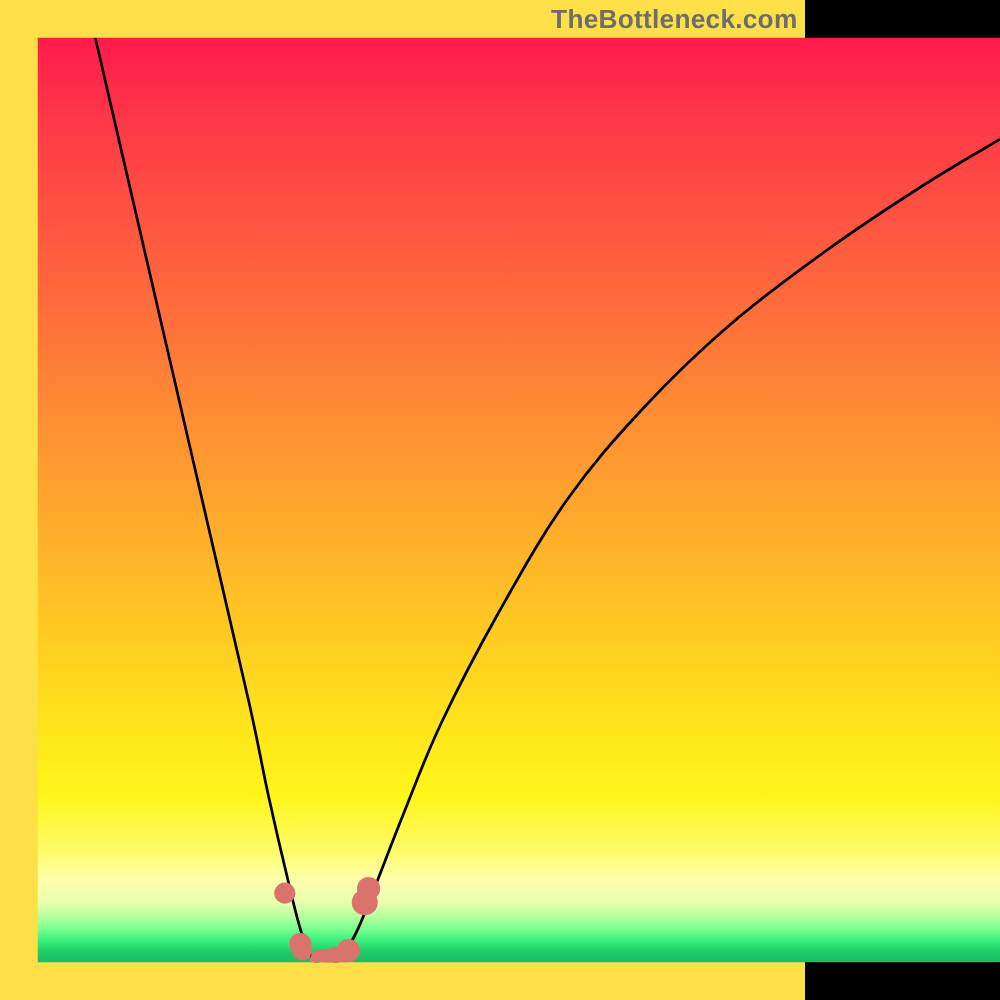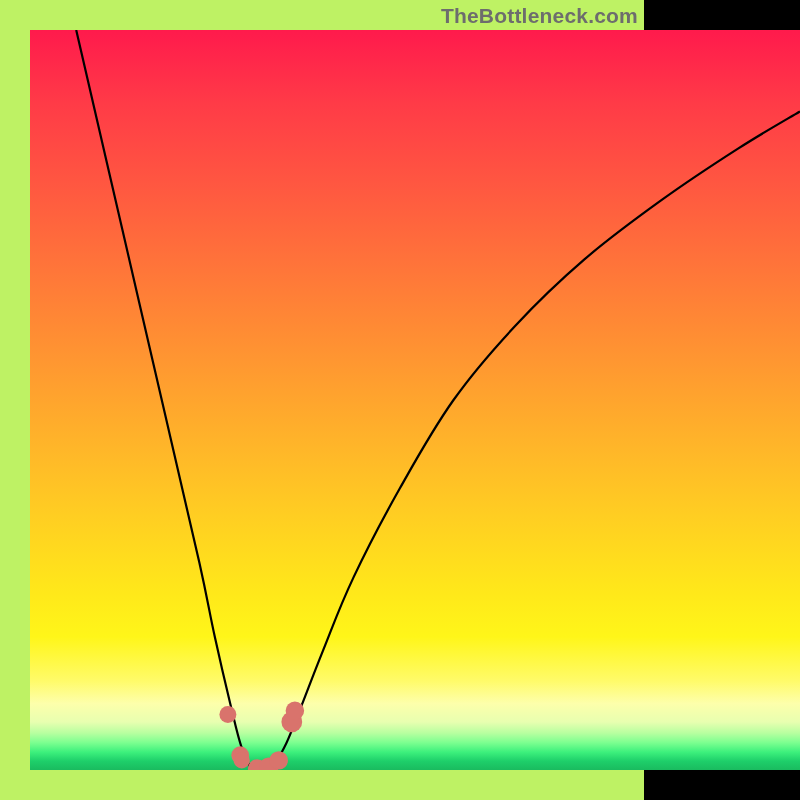--- a/index.html
+++ b/index.html
@@ -8,21 +8,21 @@
     width: 800px;
     height: 800px;
     overflow: hidden;
     background: #000;
     font-family: Arial, Helvetica, sans-serif;
   }
   .frame {
     position: relative;
     width: 644px;
     height: 800px;
-    background: #bef264;
+    background: #fde047;
   }
   .plot-area {
     position: absolute;
     left: 30px;
     top: 30px;
     width: 770px;
     height: 740px;
     overflow: hidden;
   }
   .gradient {

